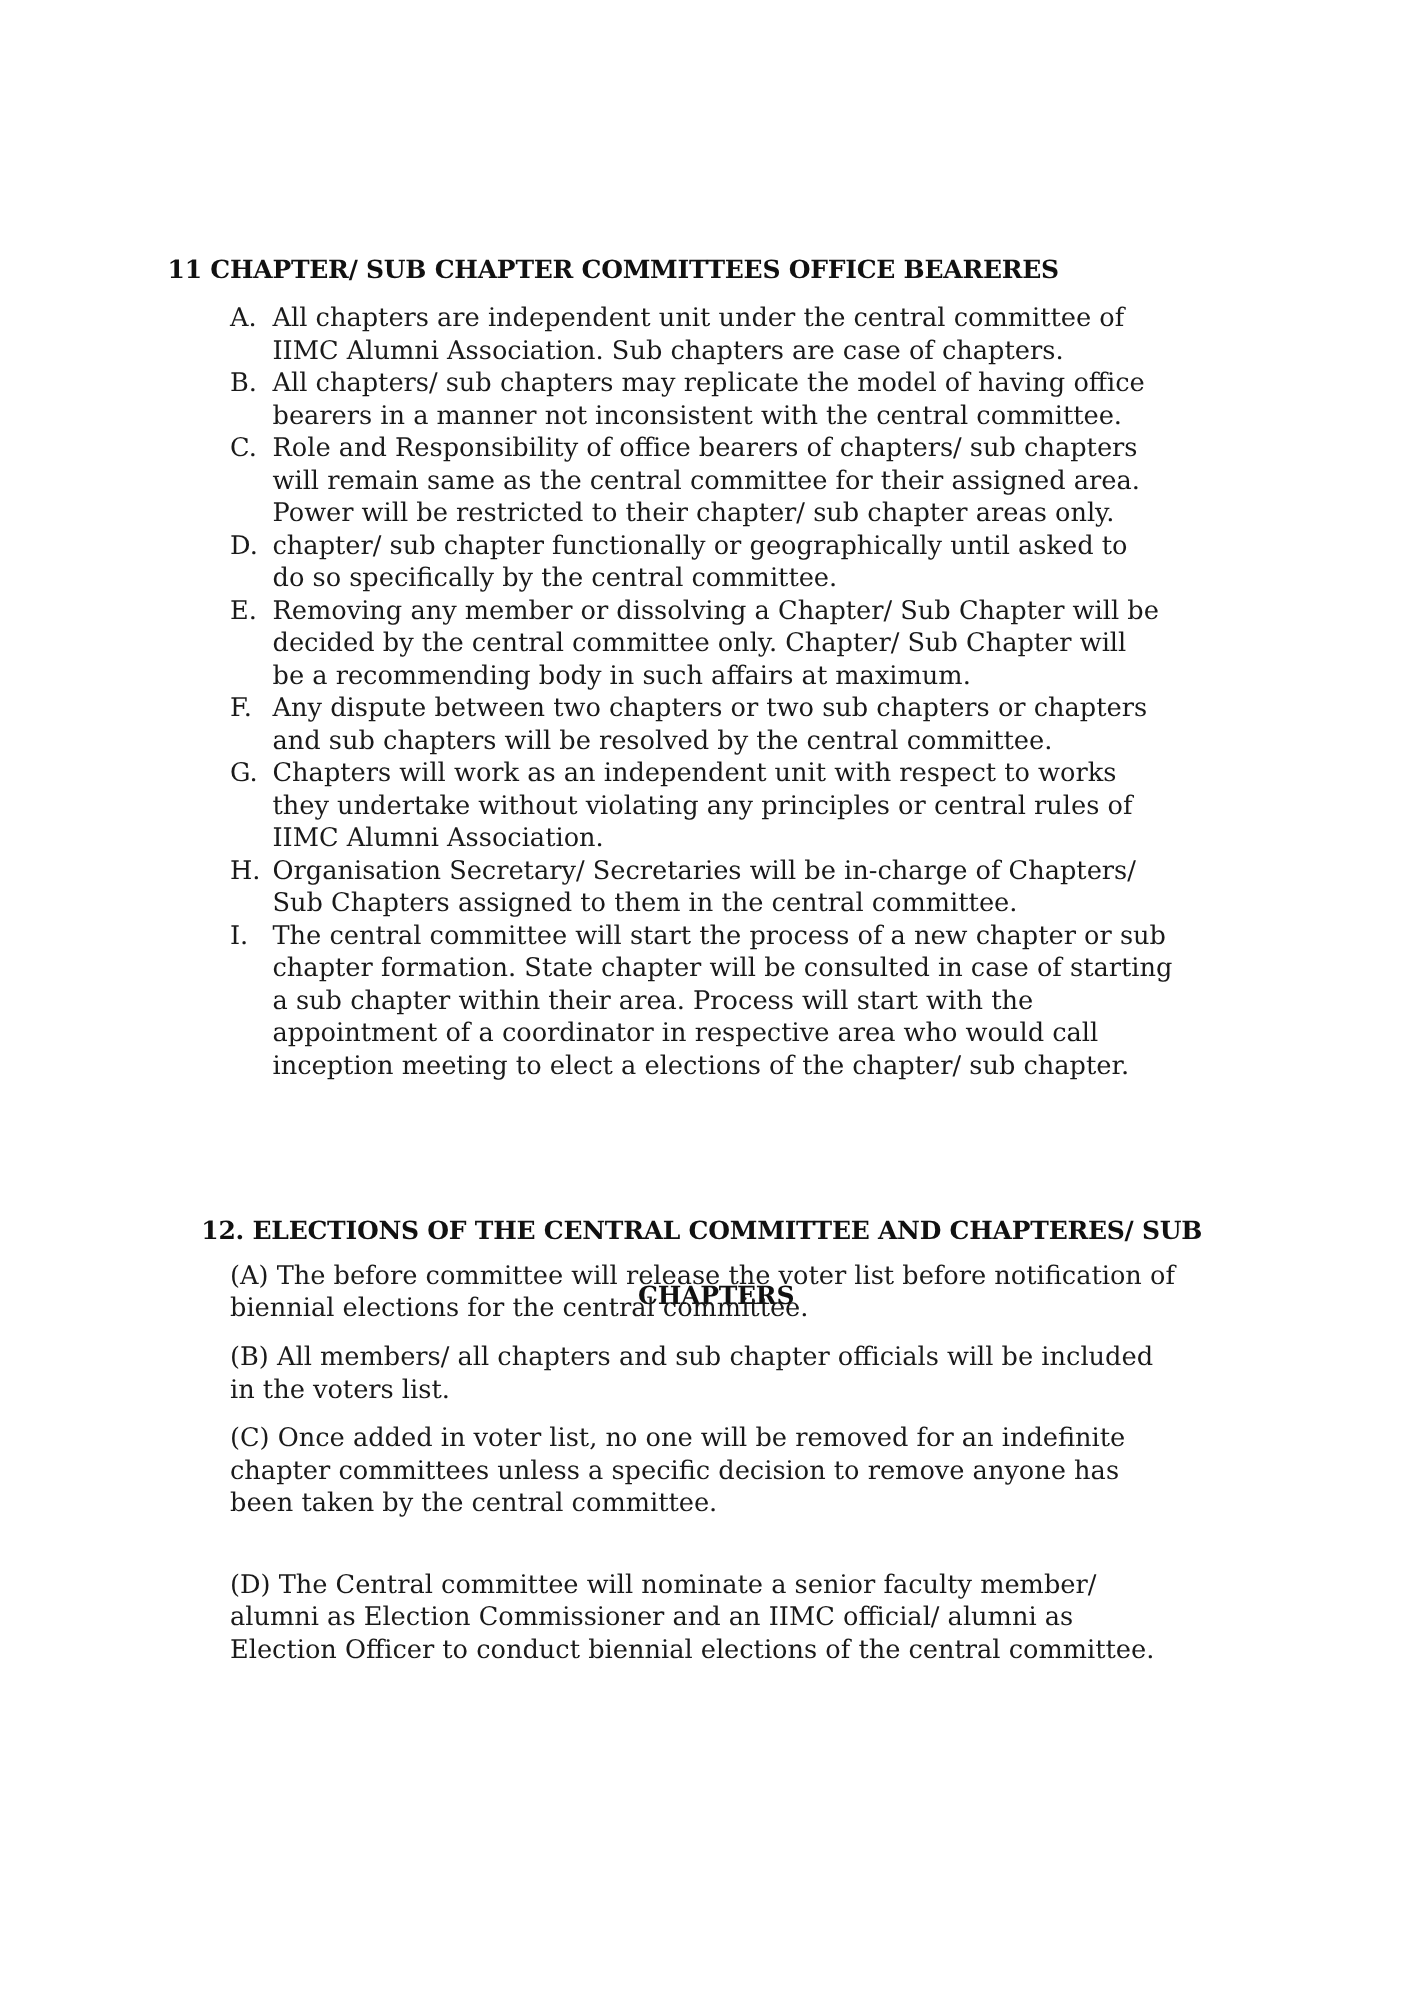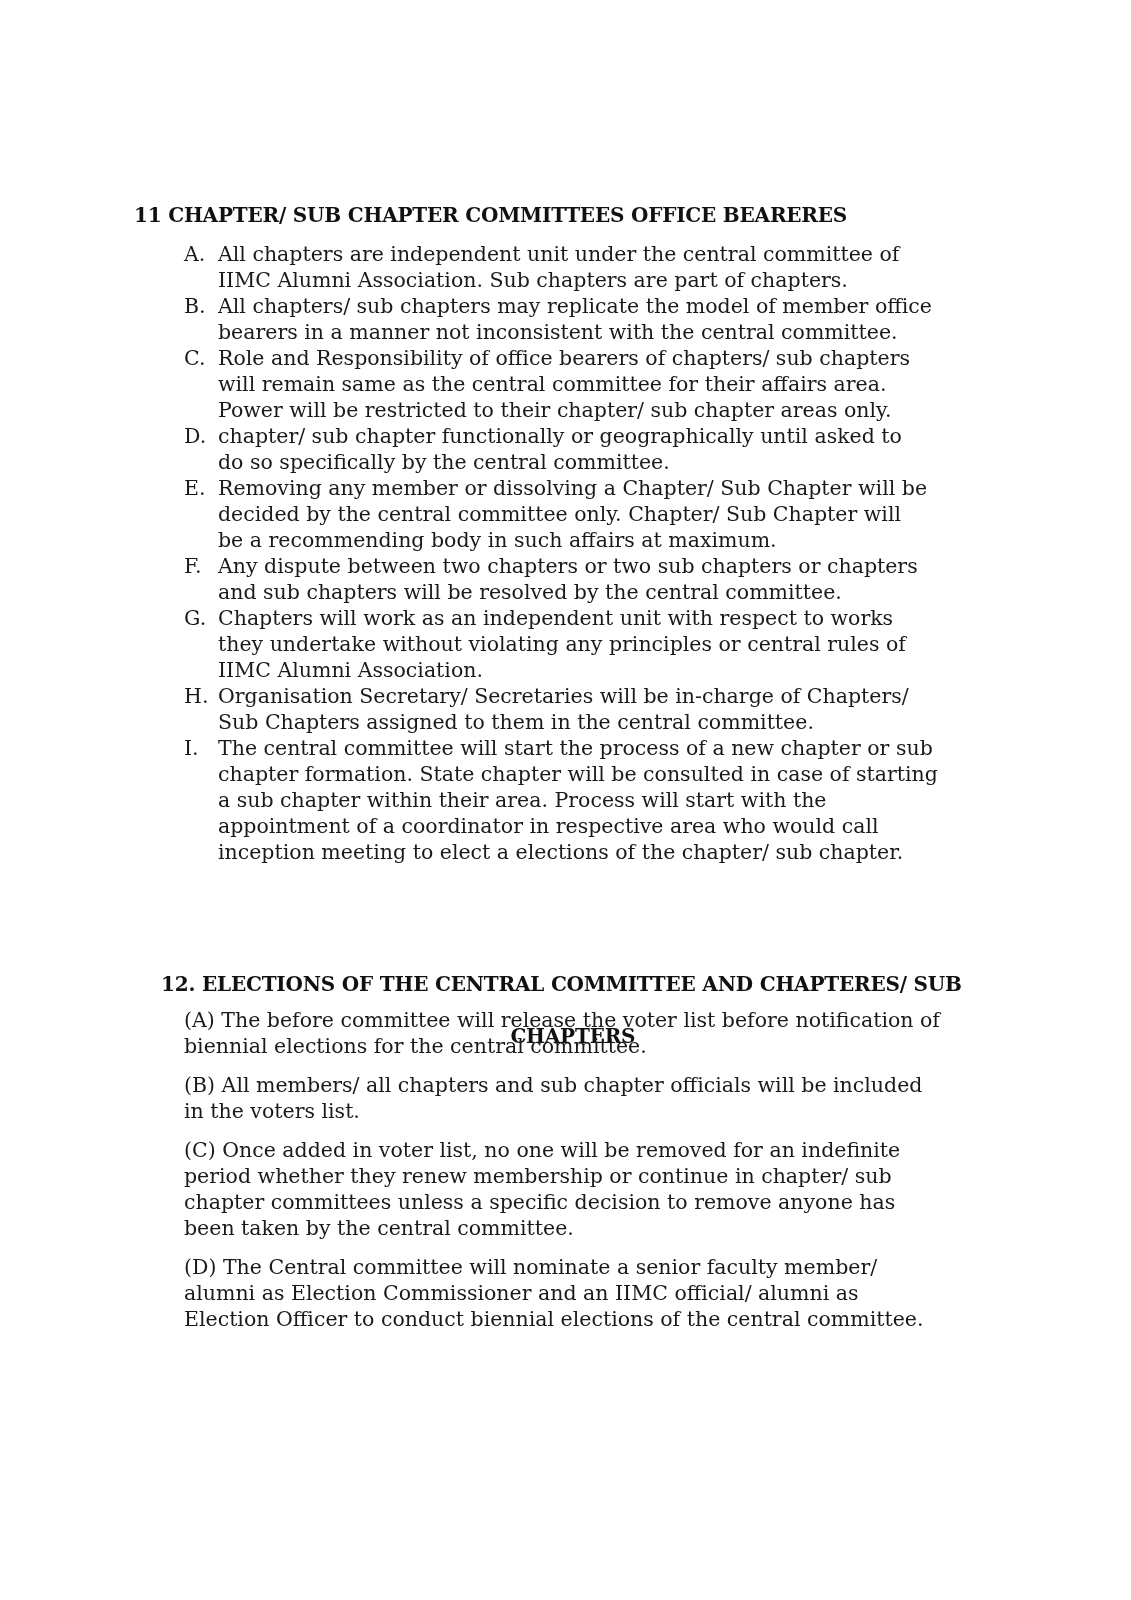--- a/index.html
+++ b/index.html
@@ -74,35 +74,35 @@
 
 <div class="page">
 
   <div class="heading h11">11 CHAPTER/ SUB CHAPTER COMMITTEES OFFICE BEARERES</div>
 
   <div class="list11">
     <div class="li">
       <span class="marker">A.</span>
       <span class="li-text">
         <span class="ln">All chapters are independent unit under the central committee of</span>
-        <span class="ln">IIMC Alumni Association. Sub chapters are part of chapters.</span>
+        <span class="ln">IIMC Alumni Association. Sub chapters are case of chapters.</span>
       </span>
     </div>
     <div class="li">
       <span class="marker">B.</span>
       <span class="li-text">
-        <span class="ln">All chapters/ sub chapters may replicate the model of member office</span>
+        <span class="ln">All chapters/ sub chapters may replicate the model of having office</span>
         <span class="ln">bearers in a manner not inconsistent with the central committee.</span>
       </span>
     </div>
     <div class="li">
       <span class="marker">C.</span>
       <span class="li-text">
         <span class="ln">Role and Responsibility of office bearers of chapters/ sub chapters</span>
-        <span class="ln">will remain same as the central committee for their affairs area.</span>
+        <span class="ln">will remain same as the central committee for their assigned area.</span>
         <span class="ln">Power will be restricted to their chapter/ sub chapter areas only.</span>
       </span>
     </div>
     <div class="li">
       <span class="marker">D.</span>
       <span class="li-text">
         <span class="ln">chapter/ sub chapter functionally or geographically until asked to</span>
         <span class="ln">do so specifically by the central committee.</span>
       </span>
     </div>
@@ -156,21 +156,20 @@
   <div class="para pA">
     <span class="ln">(A) The before committee will release the voter list before notification of</span>
     <span class="ln">biennial elections for the central committee.</span>
   </div>
   <div class="para pB">
     <span class="ln">(B) All members/ all chapters and sub chapter officials will be included</span>
     <span class="ln">in the voters list.</span>
   </div>
   <div class="para pC">
     <span class="ln">(C) Once added in voter list, no one will be removed for an indefinite</span>
-    <span class="ln">period whether they renew membership or continue in chapter/ sub</span>
     <span class="ln">chapter committees unless a specific decision to remove anyone has</span>
     <span class="ln">been taken by the central committee.</span>
   </div>
   <div class="para pD">
     <span class="ln">(D) The Central committee will nominate a senior faculty member/</span>
     <span class="ln">alumni as Election Commissioner and an IIMC official/ alumni as</span>
     <span class="ln">Election Officer to conduct biennial elections of the central committee.</span>
   </div>
 
 </div>

